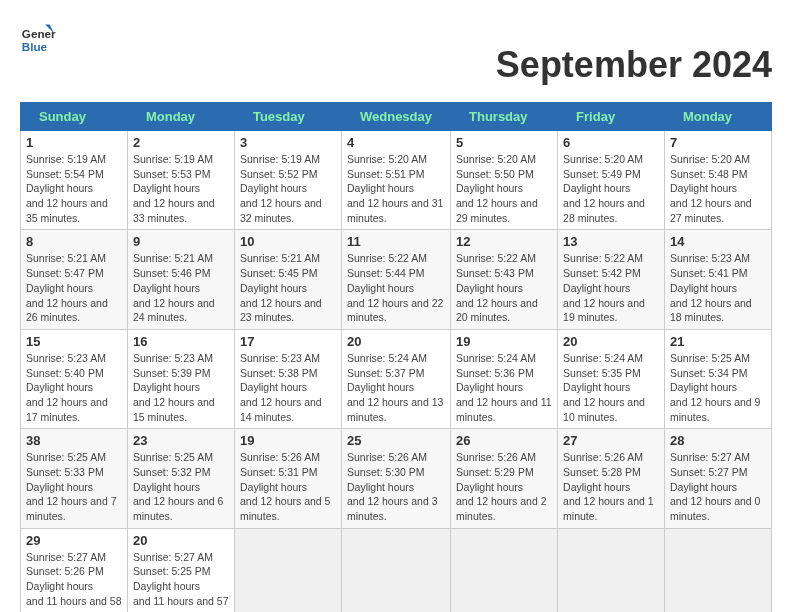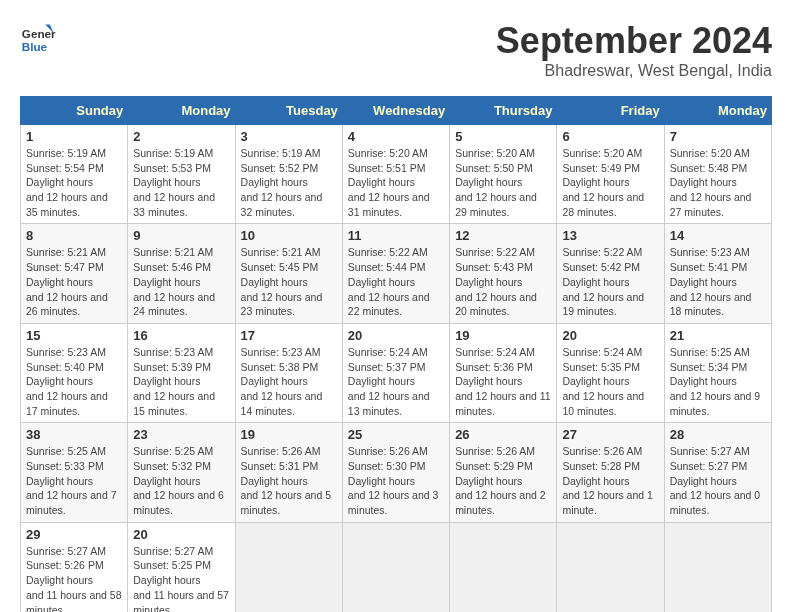--- a/index.html
+++ b/index.html
@@ -19,41 +19,42 @@
     .logo {
       display: flex;
       align-items: center;
       gap: 6px;
     }
     .logo-icon {
       width: 36px;
       height: 36px;
     }
     .title-section {
-      text-align: right;
+      text-align: center;
+      margin-top: 24px;
     }
     .month-title {
       font-size: 36px;
       font-weight: bold;
       color: #333;
     }
     .location {
       font-size: 16px;
       color: #555;
     }
     .calendar {
       width: 100%;
       border-collapse: collapse;
       font-size: 11px;
     }
     .calendar th {
       background-color: #2b6cb0;
-      color: #fef9c3;
-      padding: 6px 4px;
-      text-align: right;
+      color: #86efac;
+      padding: 6px 18px;
+      text-align: left;
       font-size: 13px;
       font-weight: bold;
       border: 1px solid #2b6cb0;
     }
     .calendar td {
       border: 1px solid #ccc;
       vertical-align: top;
       padding: 4px 5px;
       width: calc(100% / 7);
       min-height: 70px;
@@ -84,21 +85,20 @@
 <div class="header">
   <div class="logo">
     <svg class="logo-icon" viewBox="0 0 40 40">
       <text x="2" y="20" font-size="13" font-weight="bold" fill="#333">General</text>
       <text x="2" y="34" font-size="13" font-weight="bold" fill="#2b6cb0">Blue</text>
       <polygon points="28,5 38,15 33,5" fill="#2b6cb0"></polygon>
     </svg>
   </div>
   <div class="title-section">
     <div class="month-title">September 2024</div>
-    <div class="location">Bhadreswar, West Bengal, India</div>
   </div>
 </div>
 
 <table class="calendar">
   <thead>
     <tr>
       <th>Sunday</th>
       <th>Monday</th>
       <th>Tuesday</th>
       <th>Wednesday</th>

